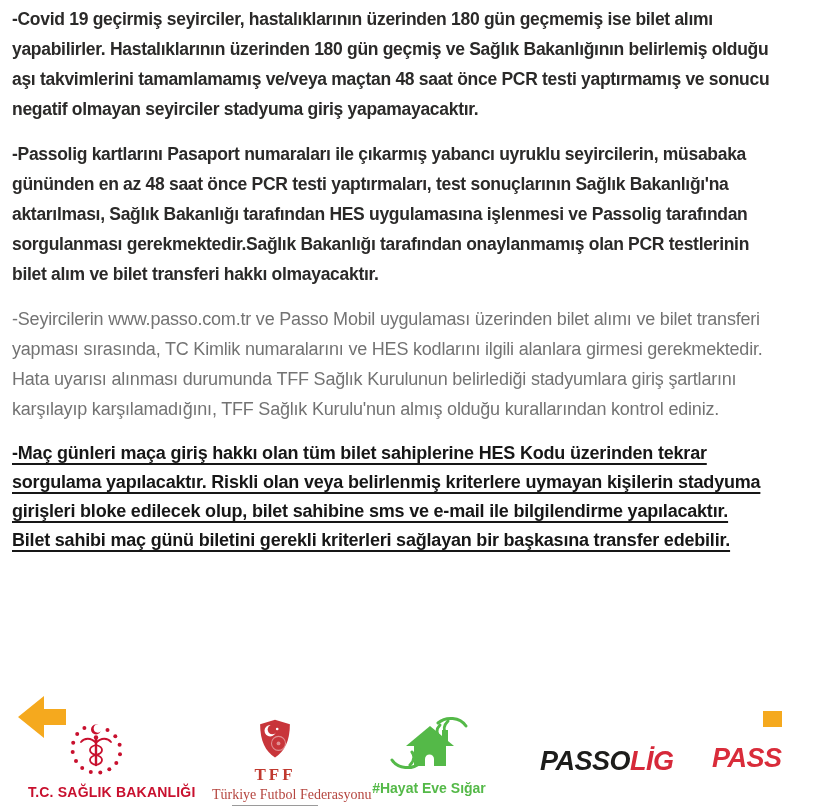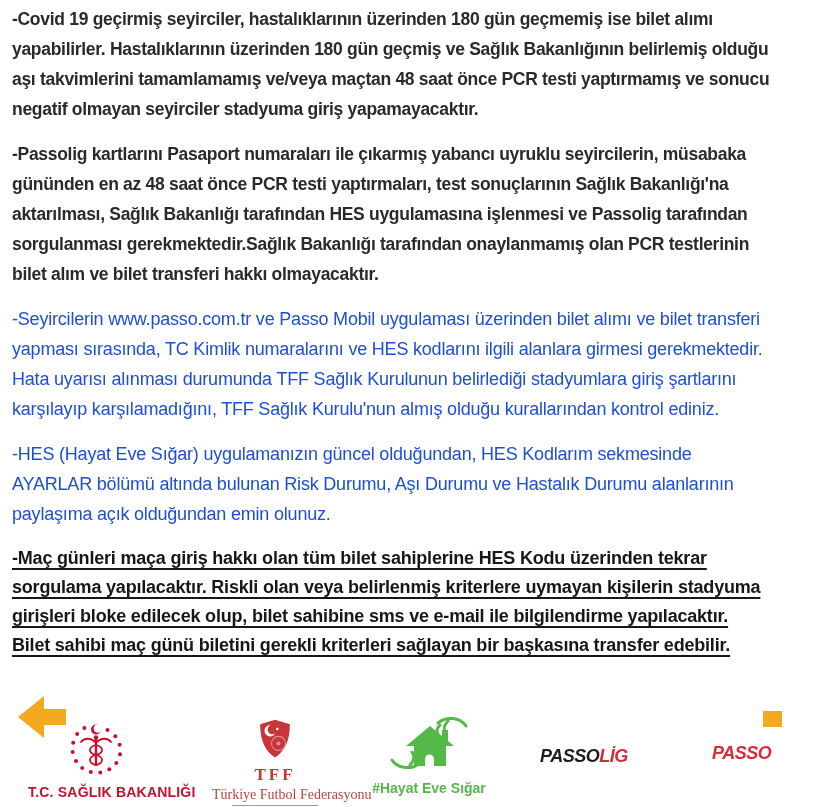--- a/index.html
+++ b/index.html
@@ -37,21 +37,21 @@
     font-weight: 700;
     letter-spacing: -0.4px;
     color: #171717;
   }
 
   .p-light {
     font-size: 18px;
     line-height: 30px;
     font-weight: 400;
     letter-spacing: -0.2px;
-    color: #1d4ed8;
+    color: #737373;
   }
 
   .p-bold-underline {
     font-size: 18px;
     line-height: 29px;
     font-weight: 700;
     letter-spacing: -0.2px;
     text-decoration: underline;
     text-decoration-thickness: 2px;
     text-underline-offset: 4px;
@@ -115,39 +115,38 @@
     font-size: 14px;
     font-weight: 700;
     color: #54b948;
     white-space: nowrap;
   }
 
   .wordmark {
     position: absolute;
     font-style: italic;
     font-weight: 700;
-    font-size: 18px;
+    font-size: 27px;
     letter-spacing: -0.5px;
     white-space: nowrap;
   }
   .logo-passolig { left: 540px; top: 56px; }
   .passolig-part1 { color: #1d1d1b; }
   .passolig-part2 { color: #d6293a; }
   .logo-passo { left: 712px; top: 53px; color: #d92c3a; }
 </style>
 </head>
 <body>
 
 <div class="page">
 
   <div class="content">
     <p class="p-strong">-Covid 19 geçirmiş seyirciler, hastalıklarının üzerinden 180 gün geçmemiş ise bilet alımı yapabilirler. Hastalıklarının üzerinden 180 gün geçmiş ve Sağlık Bakanlığının belirlemiş olduğu aşı takvimlerini tamamlamamış ve/veya maçtan 48 saat önce PCR testi yaptırmamış  ve sonucu negatif olmayan seyirciler stadyuma giriş yapamayacaktır.</p>
     <p class="p-strong">-Passolig kartlarını Pasaport numaraları ile çıkarmış yabancı uyruklu seyircilerin, müsabaka gününden en az 48 saat önce PCR testi yaptırmaları,  test sonuçlarının Sağlık Bakanlığı'na aktarılması, Sağlık Bakanlığı tarafından HES uygulamasına işlenmesi ve Passolig tarafından sorgulanması  gerekmektedir.Sağlık Bakanlığı tarafından onaylanmamış olan PCR testlerinin bilet alım ve bilet transferi hakkı olmayacaktır.</p>
     <p class="p-light">-Seyircilerin www.passo.com.tr ve Passo Mobil uygulaması üzerinden bilet alımı ve bilet transferi yapması sırasında, TC Kimlik numaralarını ve HES kodlarını ilgili alanlara girmesi  gerekmektedir. Hata uyarısı alınması durumunda TFF Sağlık Kurulunun belirlediği stadyumlara giriş şartlarını karşılayıp karşılamadığını, TFF Sağlık Kurulu'nun almış olduğu   kurallarından kontrol ediniz.</p>
-    <p class="p-light">-HES (Hayat Eve Sığar) uygulamanızın güncel olduğundan, HES Kodlarım sekmesinde AYARLAR bölümü altında bulunan Risk Durumu, Aşı Durumu ve Hastalık Durumu alanlarının paylaşıma açık olduğundan emin olunuz.</p>
     <p class="p-bold-underline">-Maç günleri maça giriş hakkı olan tüm bilet sahiplerine HES Kodu üzerinden tekrar sorgulama yapılacaktır. Riskli olan veya belirlenmiş kriterlere uymayan kişilerin stadyuma girişleri bloke edilecek olup, bilet sahibine sms ve e-mail ile bilgilendirme yapılacaktır. Bilet sahibi maç günü biletini gerekli kriterleri sağlayan bir başkasına transfer edebilir.</p>
   </div>
 
   <div class="footer">
 
     <span class="arrow arrow-left">
       <svg width="48" height="42" viewBox="0 0 48 42">
         <polygon points="0,21 26,0 26,13 48,13 48,29 26,29 26,42" fill="#f5a91e"></polygon>
       </svg>
     </span>

